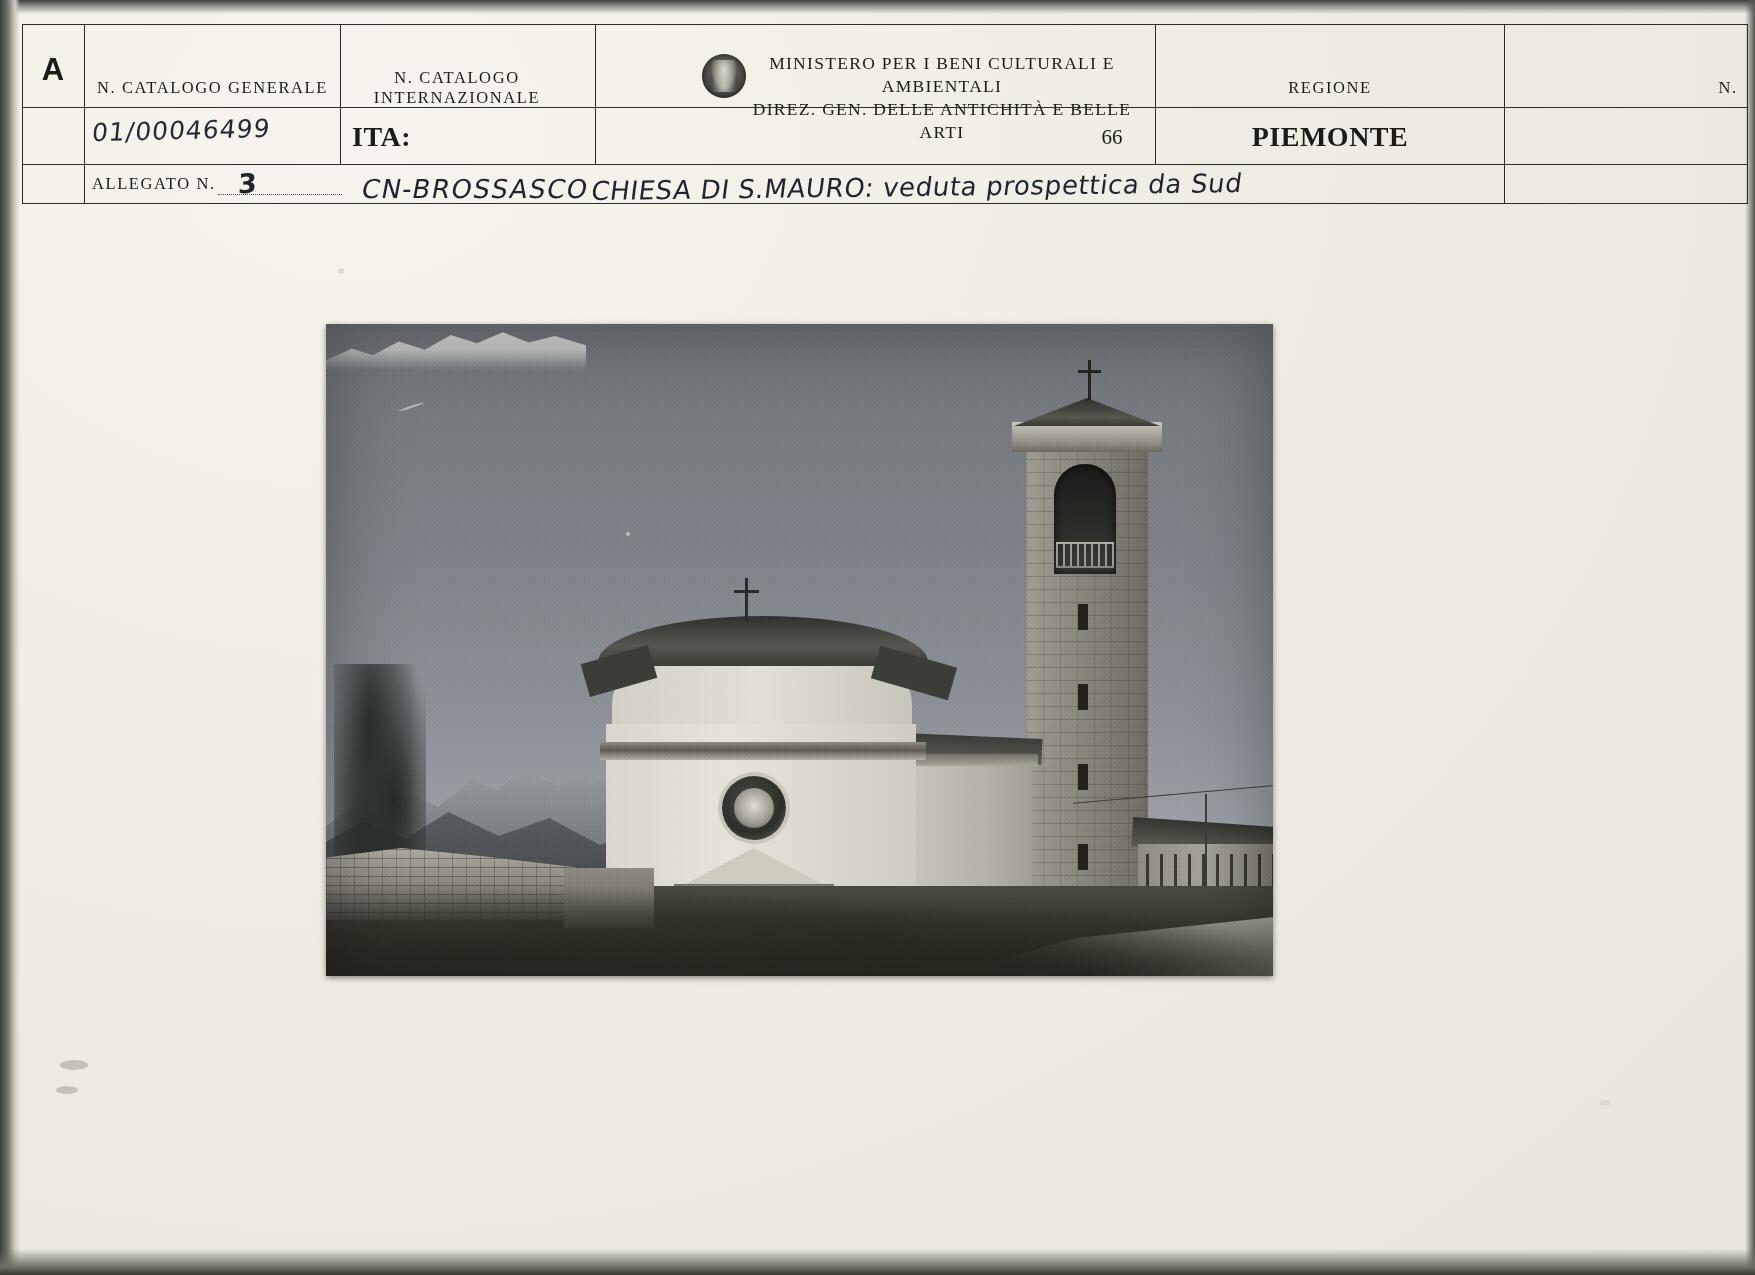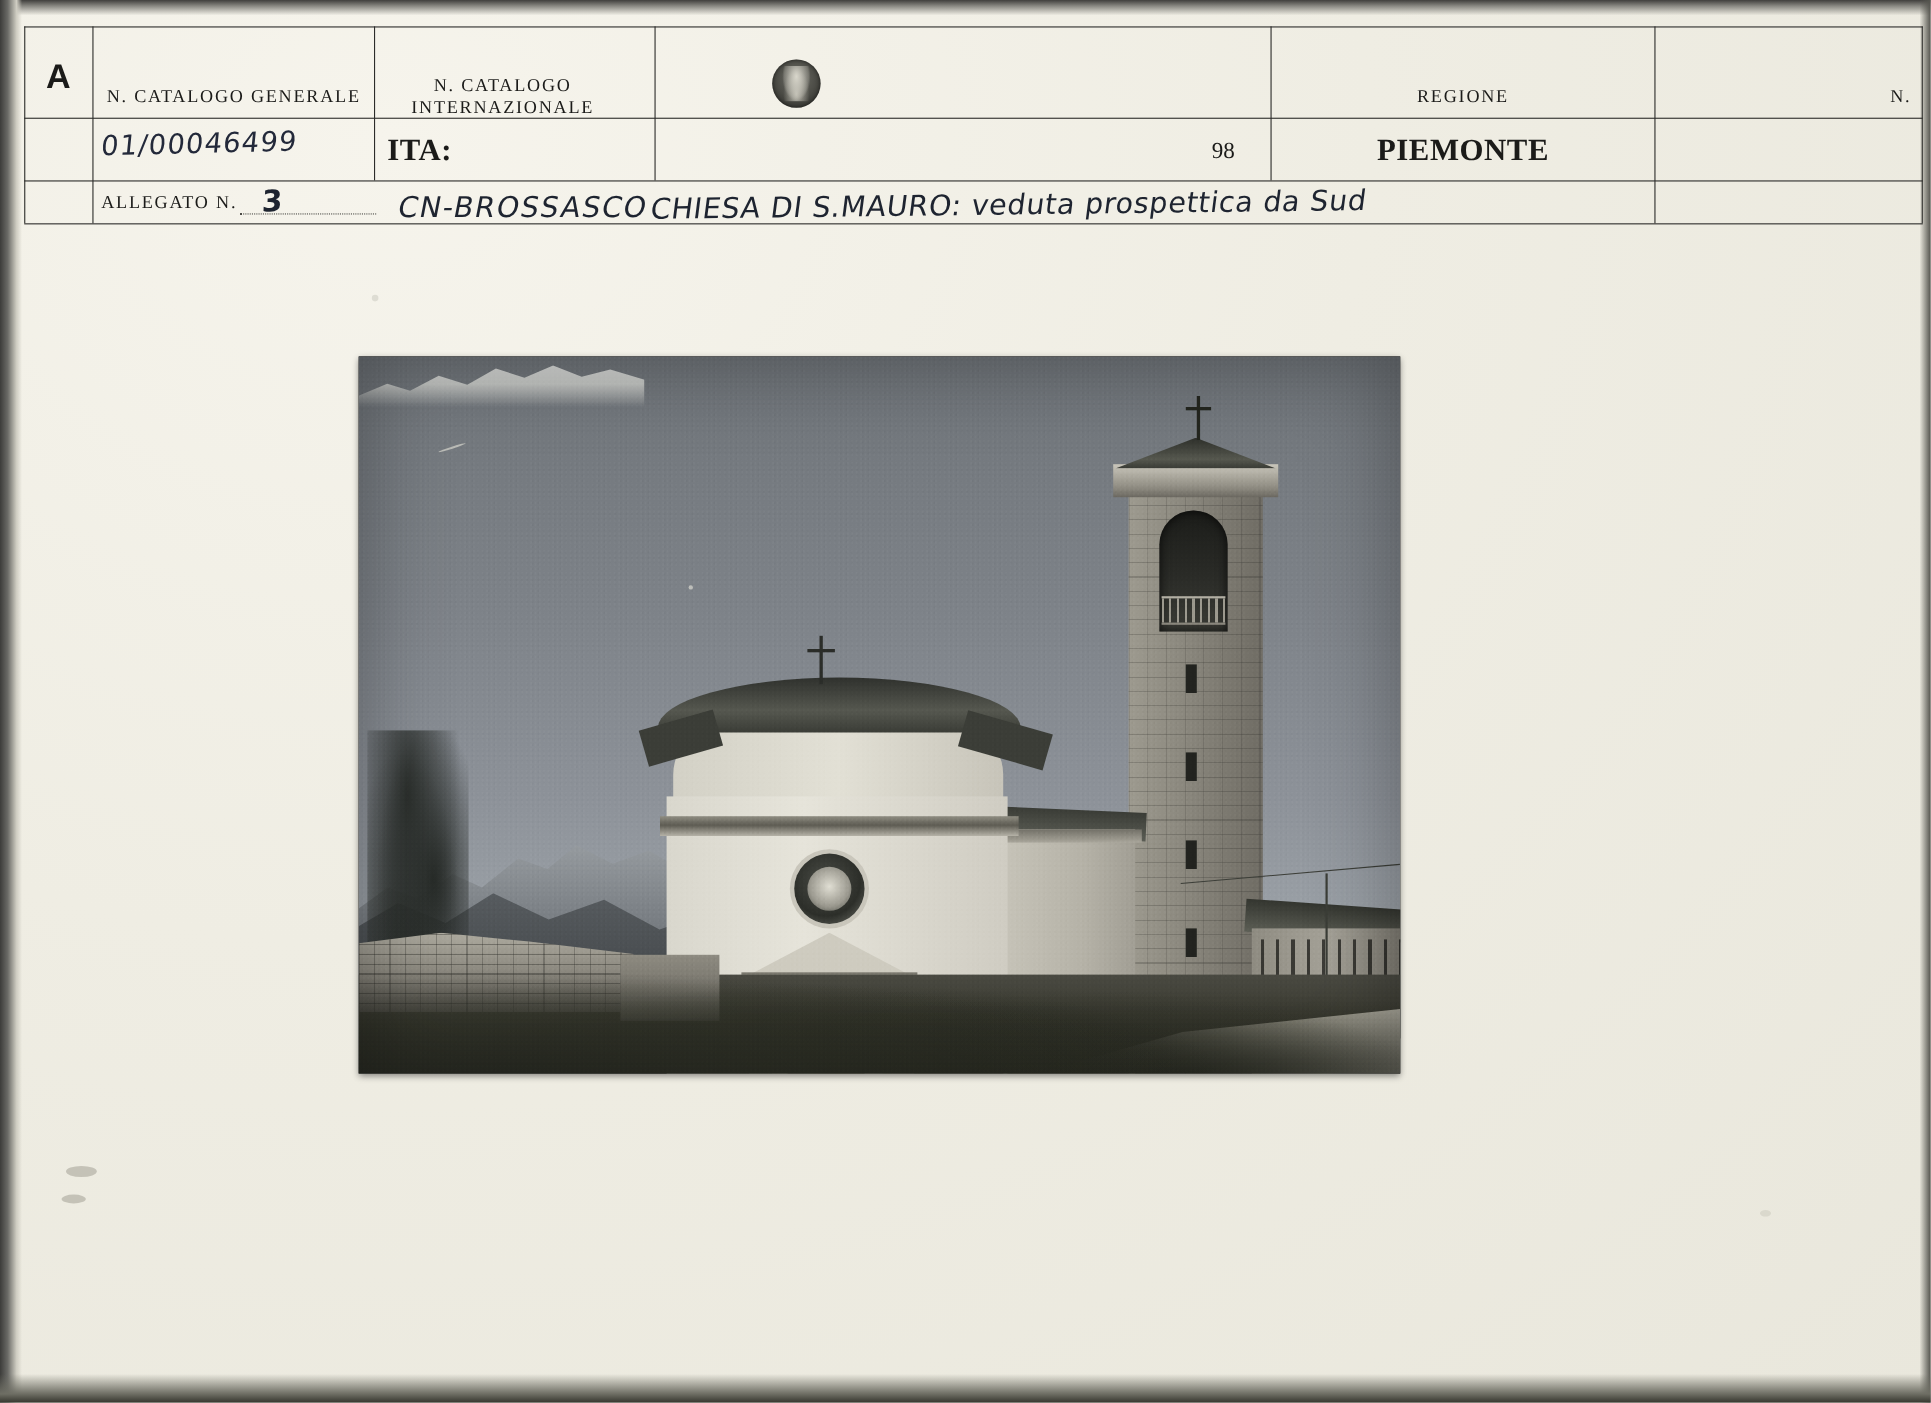--- a/index.html
+++ b/index.html
@@ -500,29 +500,33 @@
     <div class="vline" style="left:1133px;top:0;height:140px;"></div>
     <div class="vline" style="left:1482px;top:0;height:179px;"></div>
     <div class="vline" style="left:1725px;top:0;height:179px;"></div>
 
     <div class="cell big-letter" style="left:0;top:26px;width:62px;height:40px;">A</div>
 
     <div class="cell lbl" style="left:64px;top:50px;width:253px;height:28px;">N. CATALOGO GENERALE</div>
     <div class="cell lbl" style="left:320px;top:50px;width:230px;height:28px;">N. CATALOGO INTERNAZIONALE</div>
 
     <div class="crest" style="left:680px;top:30px;"></div>
+    <div class="ministry-lines" style="left:720px;top:28px;width:400px;">
+      <div>MINISTERO PER I BENI CULTURALI E AMBIENTALI</div>
+      <div>DIREZ. GEN. DELLE ANTICHITÀ E BELLE ARTI</div>
+    </div>
 
     <div class="cell lbl" style="left:1135px;top:50px;width:346px;height:28px;">REGIONE</div>
     <div class="cell lbl" style="left:1686px;top:50px;width:40px;height:28px;">N.</div>
 
     <div class="hand" id="hw-catalogo" style="left:70px;top:92px;">01/00046499</div>
 
     <div class="cell val-serif" style="left:330px;top:96px;width:120px;height:34px;justify-content:flex-start;">ITA:</div>
 
-    <div class="cell num66" style="left:1060px;top:98px;width:60px;height:30px;">98</div>
+    <div class="cell num66" style="left:1060px;top:98px;width:60px;height:30px;">66</div>
 
     <div class="cell val-serif" style="left:1135px;top:96px;width:346px;height:34px;">PIEMONTE</div>
 
     <div class="cell lbl" style="left:70px;top:148px;width:140px;height:24px;justify-content:flex-start;">ALLEGATO N.</div>
     <div class="dotline" style="left:196px;top:170px;width:124px;"></div>
     <div class="hand" id="hw-allegato" style="left:216px;top:144px;">3</div>
 
     <div class="hand" id="hw-place" style="left:340px;top:150px;">CN-BROSSASCO</div>
 
     <div class="hand" id="hw-desc" style="left:570px;top:148px;">CHIESA DI S.MAURO: veduta prospettica da Sud</div>

